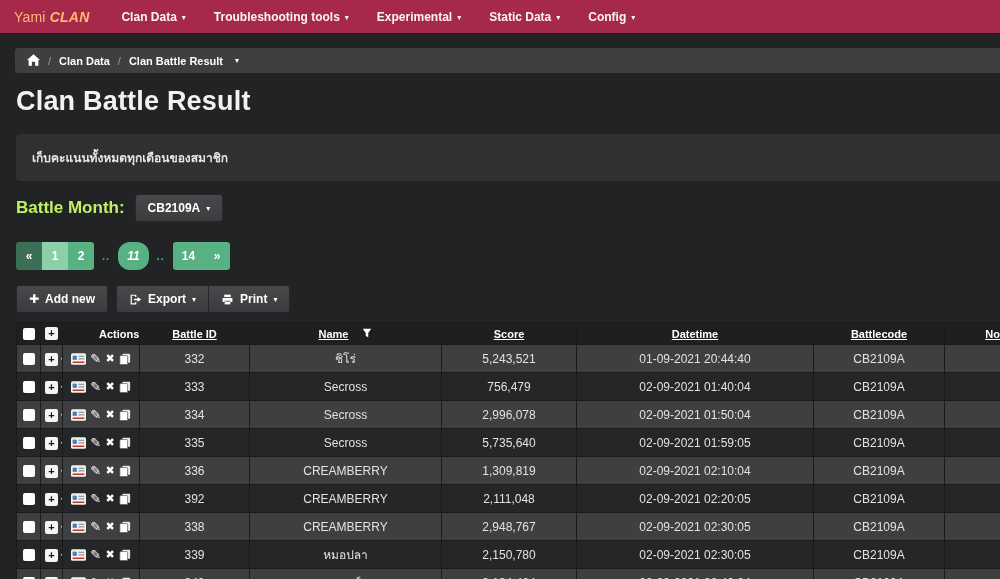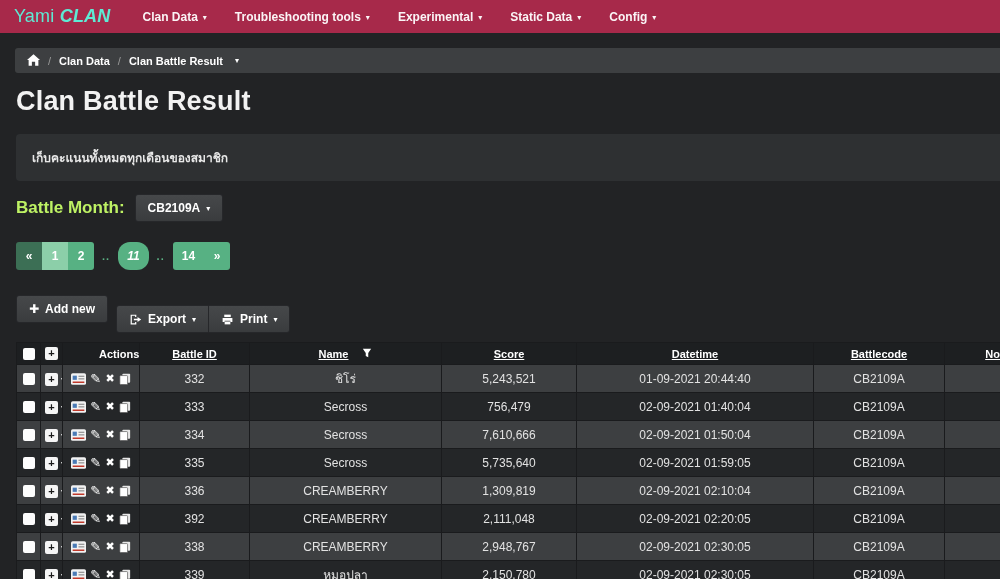--- a/index.html
+++ b/index.html
@@ -8,21 +8,21 @@
     background:#222325;
     color:#cfcfcf;
     font-family:"Liberation Sans","DejaVu Sans",sans-serif;
   }
 
   
   .navbar {
     height:33px; background:#a7294a; display:flex; align-items:center;
     padding:0 4px 0 14px; width:1185px;
   }
-  .brand { color:#5eead4; font-size:18px; margin-right:18px; letter-spacing:.2px; cursor:pointer; }
+  .brand { color:#fdba74; font-size:14px; margin-right:18px; letter-spacing:.2px; cursor:pointer; }
   .brand .brand-italic { font-style:italic; font-weight:bold; }
   .nav-item {
     color:rgba(255,255,255,.95); font-size:12px; font-weight:bold;
     padding:0 14px; text-decoration:none; display:inline-flex; align-items:center; gap:5px;
     height:33px; cursor:pointer;
   }
   .caret { font-size:8px; line-height:1; position:relative; top:1px; }
 
   
   .breadcrumb-bar {
@@ -63,21 +63,21 @@
   }
   .pg.prev { background:#3c6f55; border-radius:3px 0 0 3px; }
   .pg.current { background:#8ccfa9; }
   .pg.grp-end { border-radius:0 3px 3px 0; }
   .pg.single { border-radius:12px;font-style:italic; }
   .pg.grp-start { border-radius:3px 0 0 3px; }
   .pg-ellipsis { color:#5cb385; font-size:11px; font-weight:bold; letter-spacing:1px; }
 
   
   .toolbar { display:flex; align-items:center; gap:8px; margin:0 0 9px; }
-  .btn-group { display:flex;margin-top:20px; }
+  .btn-group { display:flex; }
   .btn-group .btn { border-radius:0; }
   .btn-group .btn:first-child { border-radius:3px 0 0 3px; }
   .btn-group .btn:last-child { border-radius:0 3px 3px 0; border-left:none; }
   .btn .uicon { font-size:12px; line-height:1; }
   .btn svg { display:block; }
 
   
   .table-wrap { width:984px; overflow:hidden; margin-top:0; }
   table.grid { border-collapse:collapse; width:1040px; table-layout:fixed; font-size:12px; }
   table.grid th, table.grid td {
@@ -324,21 +324,21 @@
         <span class="act">
                   <svg viewBox="0 0 14 14" width="12" height="12">
                     <rect x="4" y="0.8" width="9" height="10.5" rx="1" fill="#e8e8e8"></rect>
                     <rect x="1" y="3" width="9" height="10.5" rx="1" fill="#fff" stroke="#555" stroke-width="0.8"></rect>
                   </svg>
                 </span>
       </span>
     </td>
     <td>334</td>
     <td>Secross</td>
-    <td>7,610,666</td>
+    <td>2,996,078</td>
     <td>02-09-2021 01:50:04</td>
     <td>CB2109A</td>
     <td></td>
   </tr>
 
   <tr>
     <td><span class="checkbox"></span></td>
     <td><span class="plus-square">+</span><span class="expand-caret">▾</span></td>
     <td>
       <span class="act-icons">

